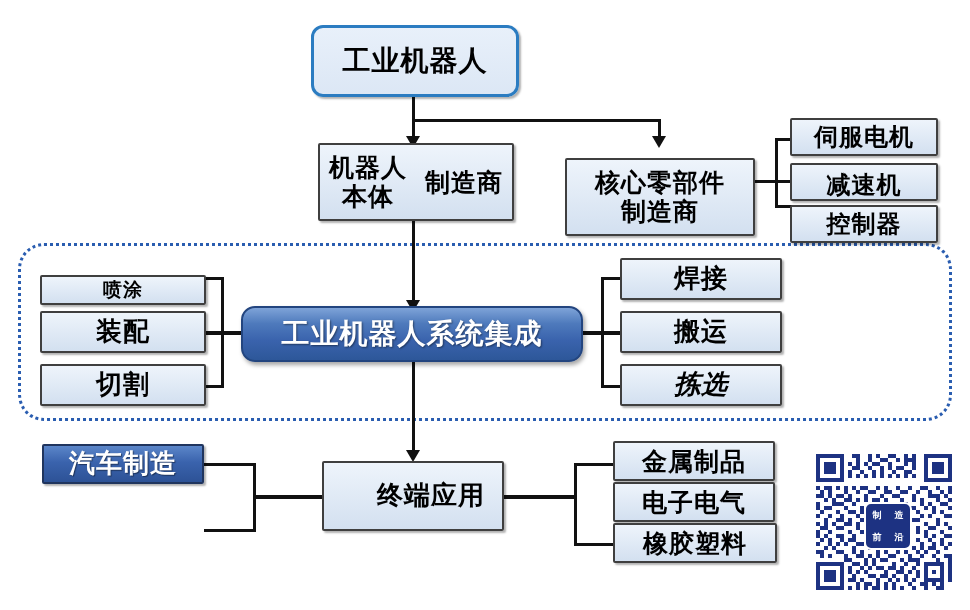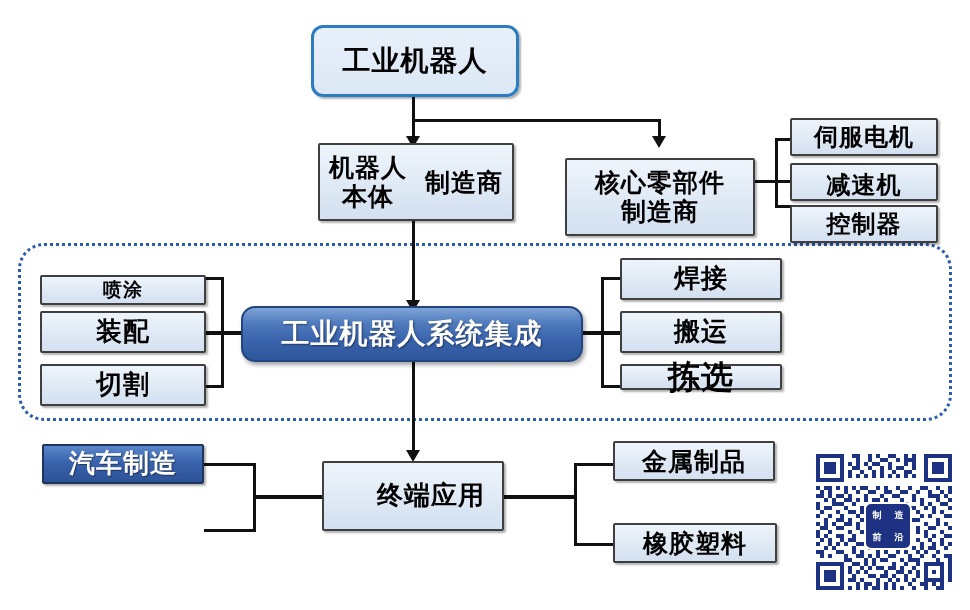--- a/index.html
+++ b/index.html
@@ -152,21 +152,21 @@
   <div class="ln v" style="left:601px;top:277px;width:3px;height:111px;"></div>
   <div class="ln h" style="left:601px;top:277px;width:20px;height:3px;"></div>
   <div class="ln h" style="left:601px;top:385px;width:20px;height:3px;"></div>
 
   <div class="node" style="left:620px;top:258px;width:162px;height:42px;font-size:26px;">
     <span class="lbl">焊接</span>
   </div>
   <div class="node" style="left:620px;top:311px;width:162px;height:42px;font-size:26px;">
     <span class="lbl">搬运</span>
   </div>
-  <div class="node" style="left:620px;top:364px;width:162px;height:26px;font-size:32px;">
+  <div class="node" style="left:620px;top:364px;width:162px;height:42px;font-size:26px;font-style:italic;">
     <span class="lbl">拣选</span>
   </div>
 
   <div class="ln v" style="left:412px;top:362px;width:3px;height:95px;"></div>
   <div class="arrowhead" style="left:406px;top:450px;"></div>
 
   <div class="node accent" style="left:42px;top:444px;width:162px;height:40px;font-size:26px;">
     <span class="lbl">汽车制造</span>
   </div>
 
@@ -179,20 +179,23 @@
     <span class="lbl">终端应用</span>
   </div>
 
   <div class="ln h" style="left:504px;top:495px;width:73px;height:4px;"></div>
   <div class="ln v" style="left:574px;top:463px;width:3px;height:83px;"></div>
   <div class="ln h" style="left:574px;top:463px;width:40px;height:3px;"></div>
   <div class="ln h" style="left:574px;top:543px;width:40px;height:3px;"></div>
 
   <div class="node" style="left:613px;top:441px;width:162px;height:40px;font-size:25px;">
     <span class="lbl">金属制品</span>
+  </div>
+  <div class="node" style="left:613px;top:482px;width:162px;height:40px;font-size:25px;">
+    <span class="lbl">电子电气</span>
   </div>
   <div class="node" style="left:613px;top:523px;width:164px;height:40px;font-size:25px;">
     <span class="lbl">橡胶塑料</span>
   </div>
 
   <div id="qr" style="left:812px;top:450px;width:148px;height:148px;">
     <svg width="148" height="148" viewBox="0 0 37 37" shape-rendering="crispEdges">
       <rect width="37" height="37" fill="#ffffff"></rect>
       <g fill="#1d3282">
 

